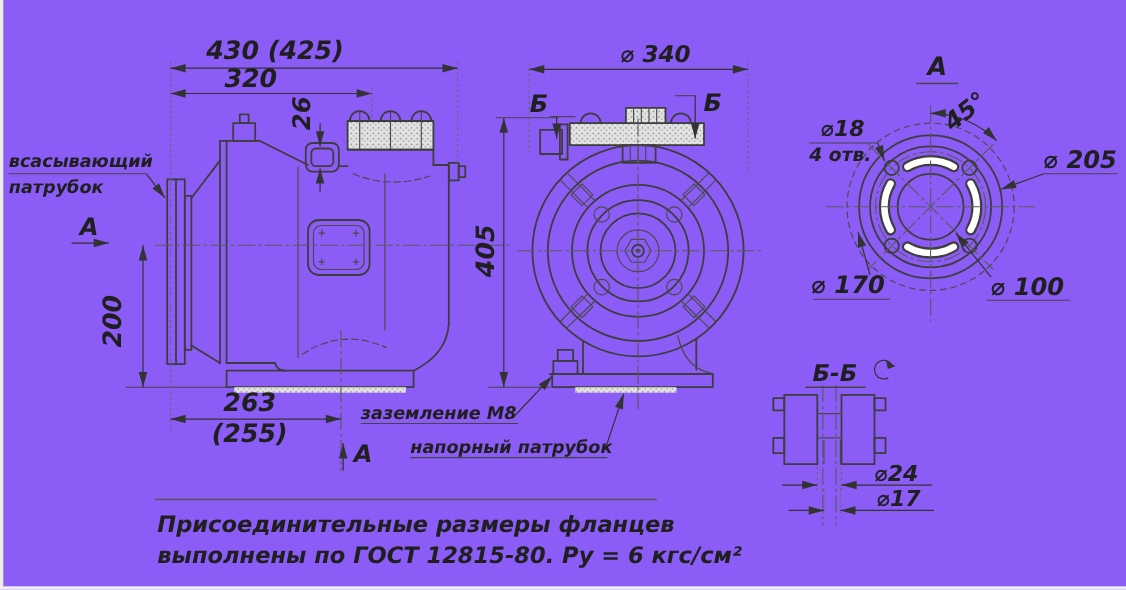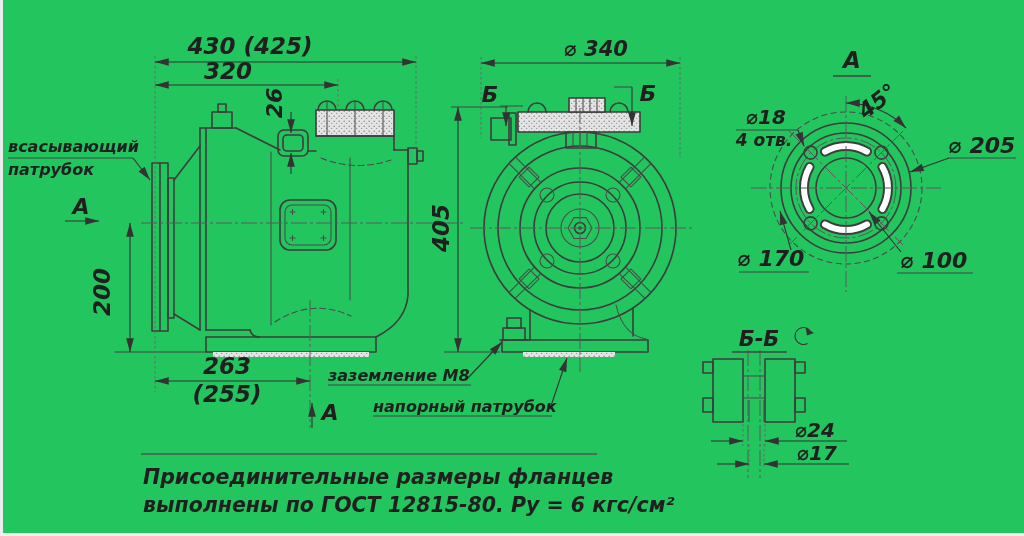--- a/index.html
+++ b/index.html
@@ -1,16 +1,16 @@
 <!DOCTYPE html>
 <html><head>
 <meta charset="utf-8">
 <style>
   html,body{margin:0;padding:0;background:#fff;}
-  .stage{position:relative;width:1024px;height:536px;background:#22c55e;overflow:hidden;
+  .stage{position:relative;width:1024px;height:536px;background:#8b5cf6;overflow:hidden;
          border-left:3px solid #ececec;border-bottom:3px solid #f0f0f0;box-sizing:border-box;}
   svg{display:block;}
   
   .o  {stroke:#3d3d3d;stroke-width:1.6;fill:none;stroke-linejoin:round;stroke-linecap:round;}
   .o2 {stroke:#4a4a4a;stroke-width:1.05;fill:none;}
   .cl {stroke:#5a5a5a;stroke-width:1;fill:none;stroke-dasharray:16 3 3 3;}
   .ext{stroke:#6a6a6a;stroke-width:1;fill:none;stroke-dasharray:2.5 2.5;}
   .dm {stroke:#333;stroke-width:1.1;fill:none;}
   .dash{stroke-dasharray:6 3.5;}
   .thin{stroke:#444;stroke-width:1;fill:none;}

